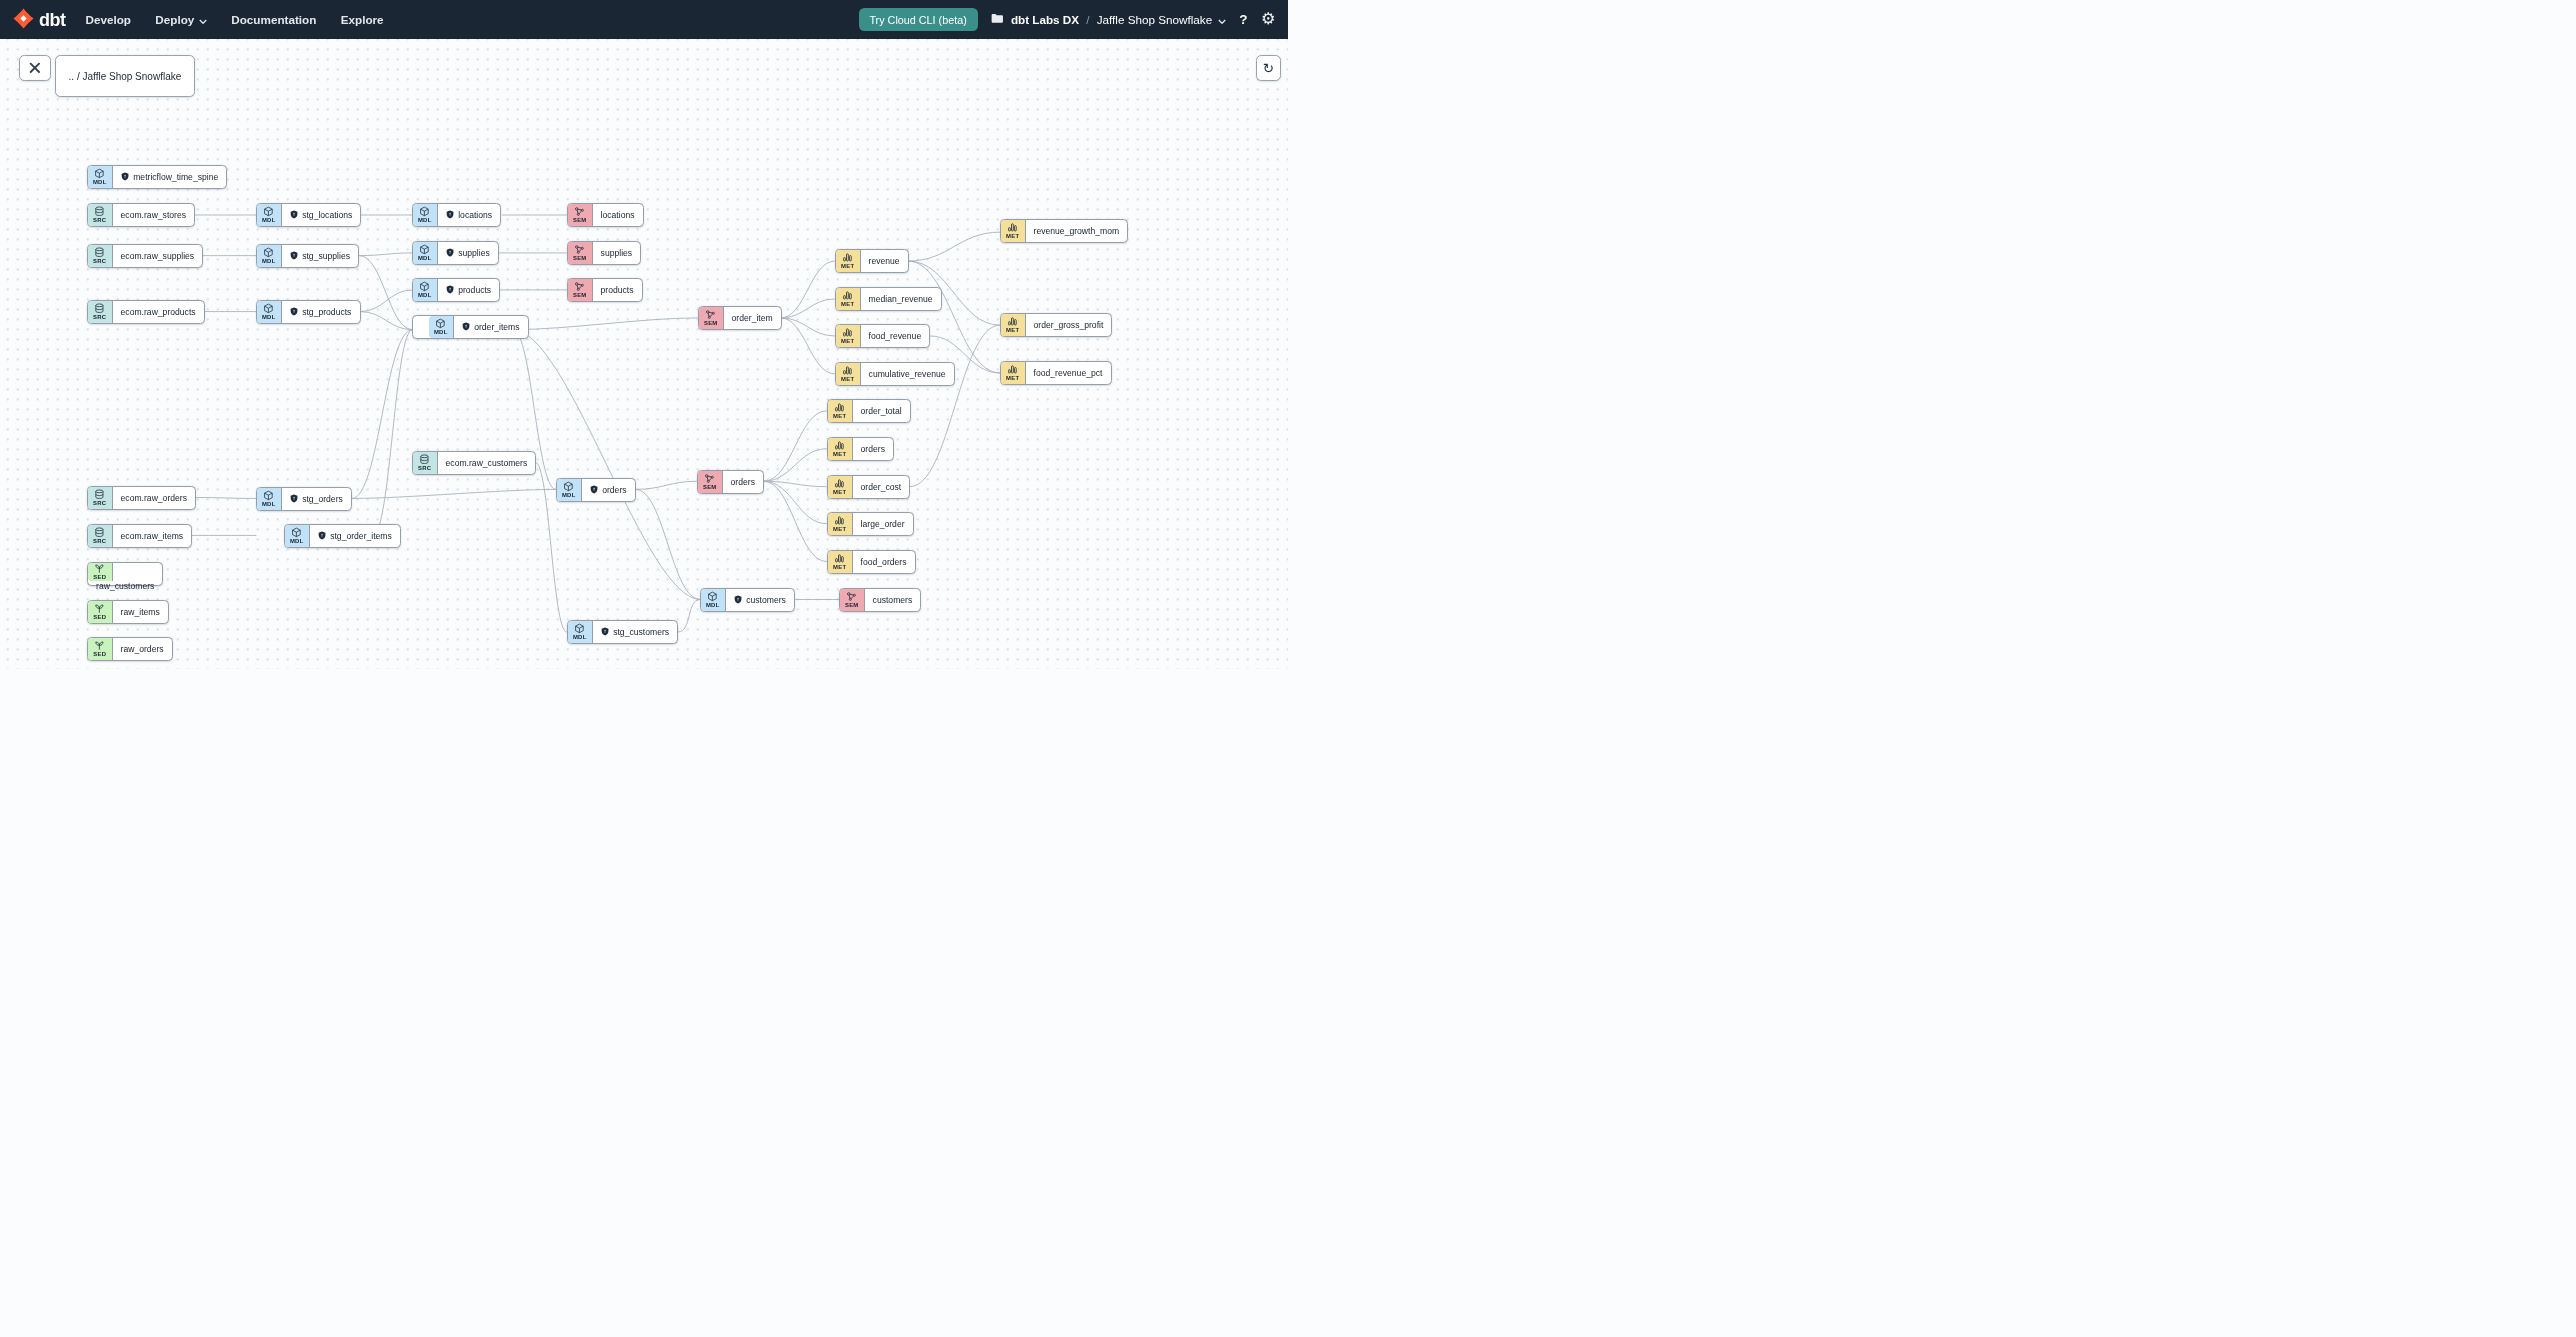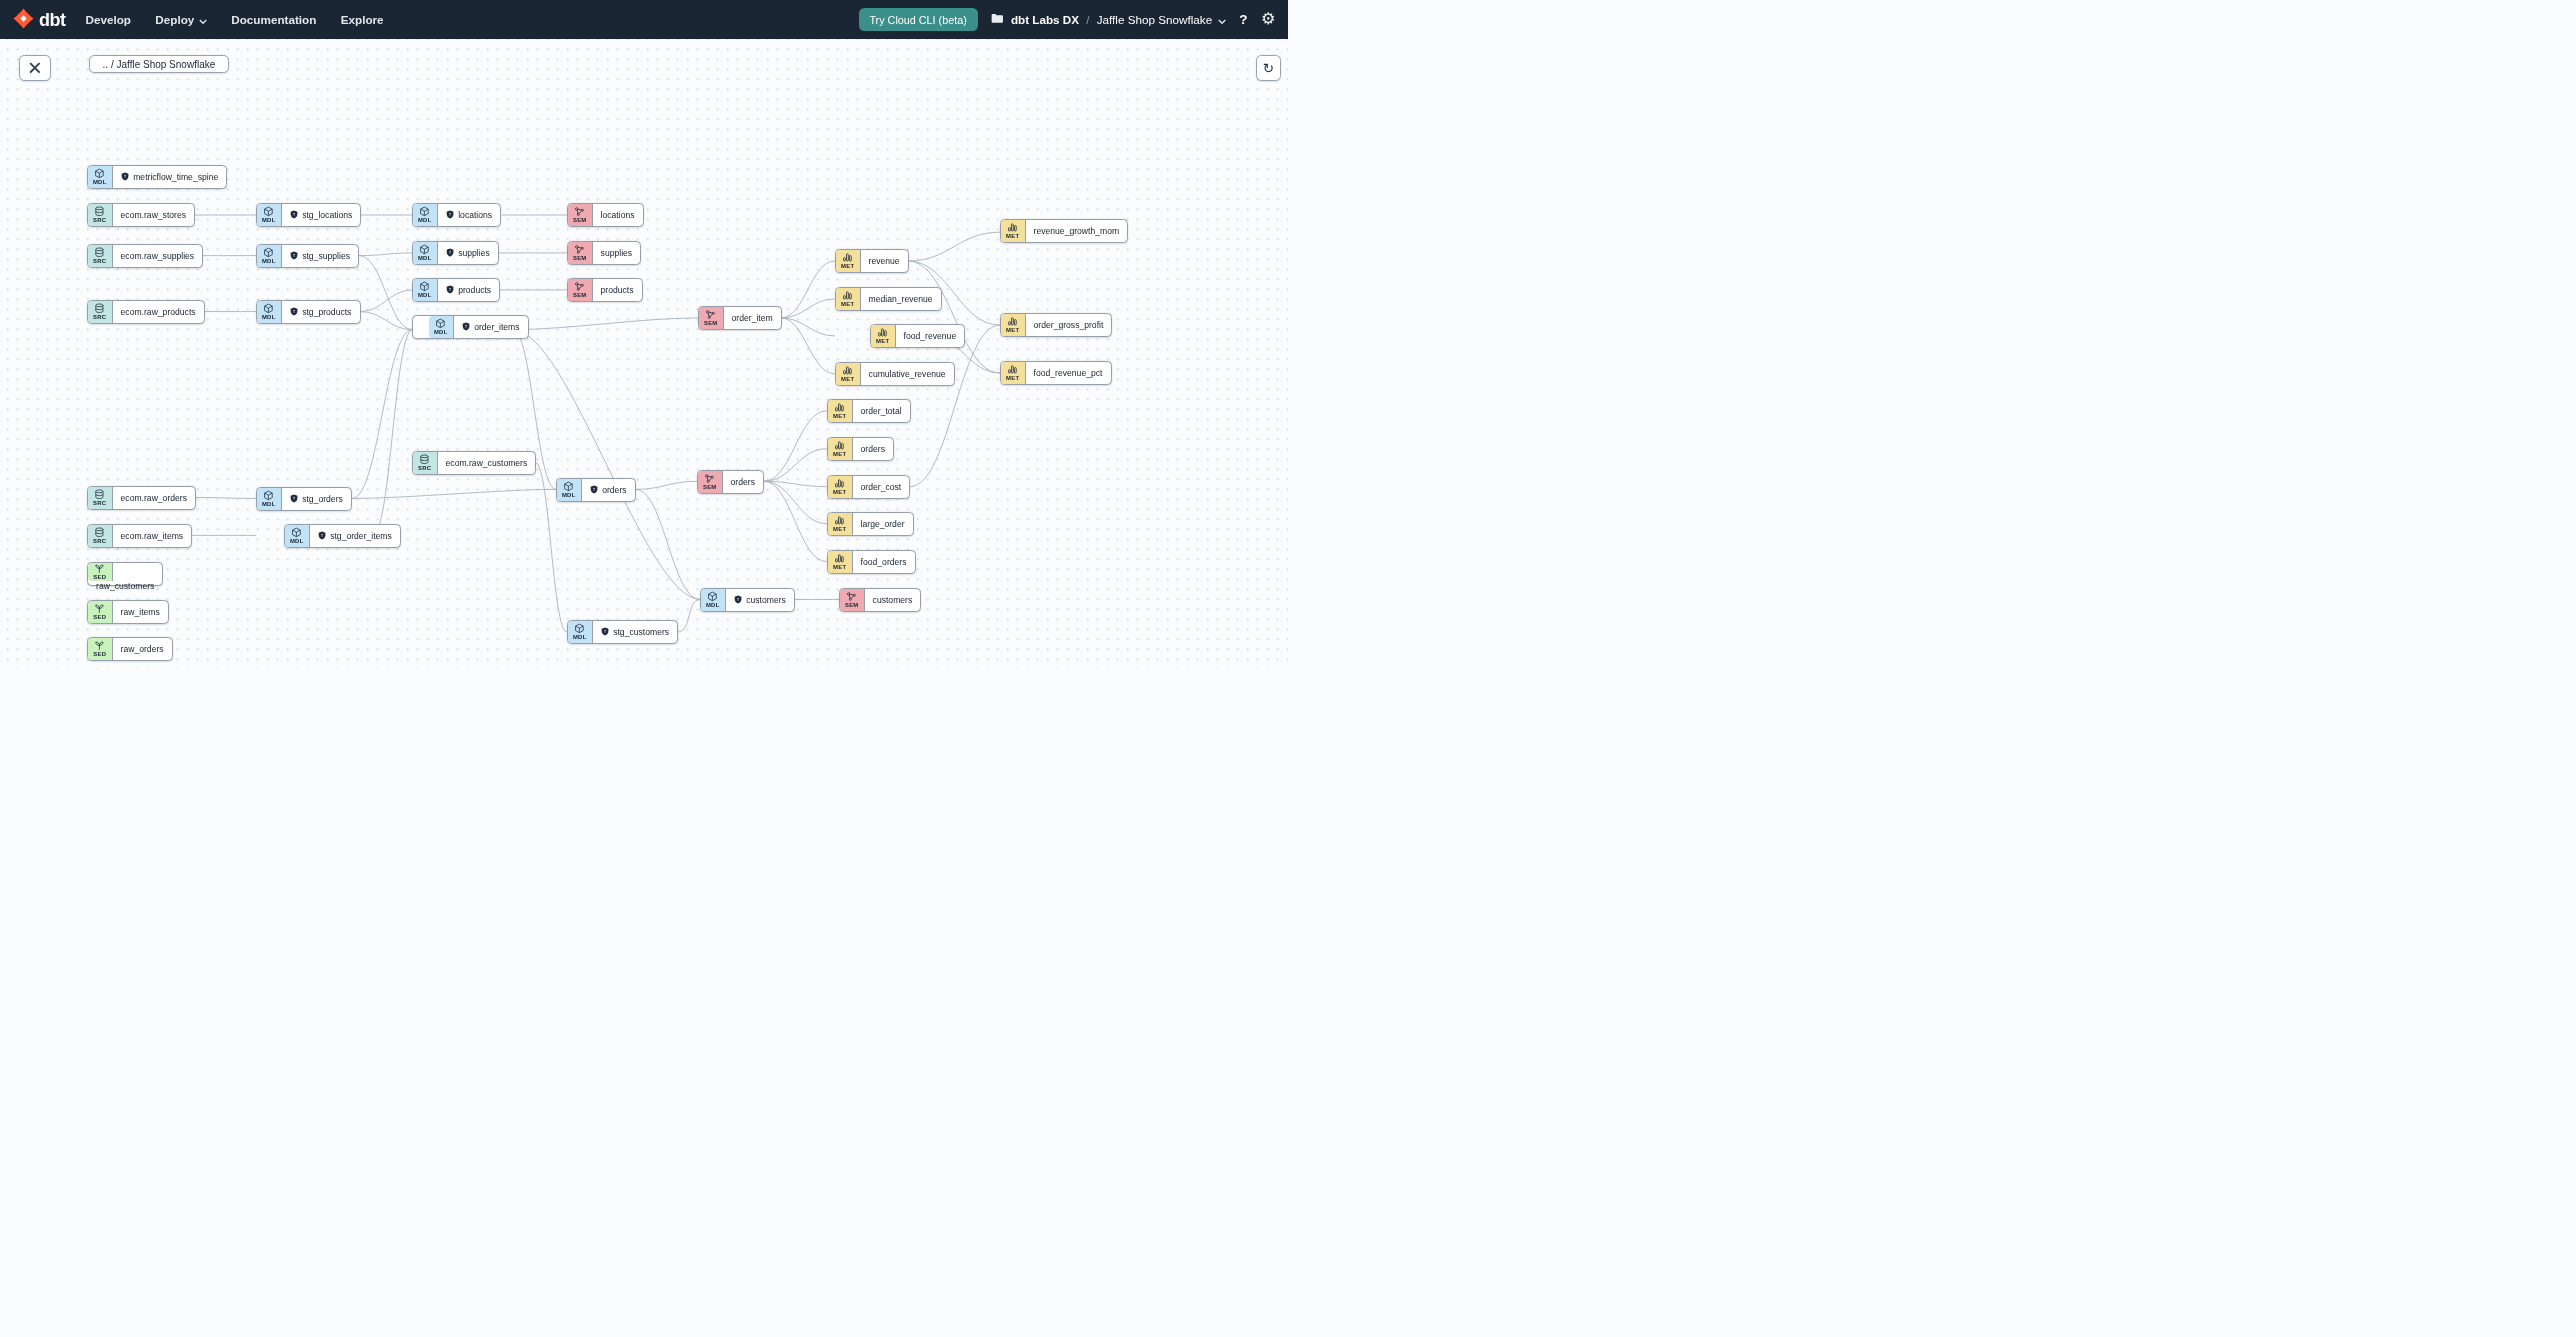--- a/index.html
+++ b/index.html
@@ -33,21 +33,21 @@
     background-size:10px 10px;background-position:2.7px 5.4px;
   }
   #edge-svg{position:absolute;left:0;top:0;z-index:1;}
   
   .panel-btn{
     position:absolute;background:#ffffff;border:0.9px solid #98a2ae;border-radius:5.4px;
     box-shadow:0 0.9px 1.8px rgba(20,30,45,.12);display:flex;align-items:center;z-index:5;
     box-sizing:border-box;
   }
   #close-btn{left:19px;top:16.2px;width:32px;height:26px;justify-content:center;cursor:pointer;}
-  #breadcrumb{left:55px;top:16.2px;height:18px;padding:0 12.6px;font-size:10px;color:#1b2634;white-space:nowrap;margin-left:34px;}
+  #breadcrumb{left:55px;top:16.2px;height:42px;padding:0 12.6px;font-size:10px;color:#1b2634;white-space:nowrap;}
   #search{left:676px;top:16.2px;width:569px;height:26px;padding:0 9px;gap:7.2px;}
   #search input{border:none;outline:none;flex:1;font-size:10.4px;color:#1b2634;background:transparent;font-family:inherit;}
   #search input::placeholder{color:#6a7484;}
   #info-badge{width:13.5px;height:13.5px;border-radius:50%;background:#25303f;color:#fff;font-size:8.6px;font-weight:700;
     display:flex;align-items:center;justify-content:center;font-family:"Liberation Serif",serif;font-style:italic;flex:none;}
   #refresh-btn{left:1256px;top:16.2px;width:25px;height:26px;justify-content:center;font-size:13.5px;color:#25303f;
     font-family:"DejaVu Sans",sans-serif;cursor:pointer;}
 
   
   .node{
@@ -684,21 +684,21 @@
               <rect x="10" y="4" width="4" height="16" rx="1.8"></rect>
               <rect x="16.5" y="8" width="4" height="12" rx="1.8"></rect>
             </svg>
           </span>
           <span class="node-tag">MET</span>
         </div>
         <div class="node-body">
           <span class="node-label">median_revenue</span>
         </div>
       </div>
-      <div class="node" style="left: 835px; top: 285px; margin-left: 35px;">
+      <div class="node" style="left: 835px; top: 285px;">
         <div class="node-panel" style="background:#f5e09b">
           <span>
             <svg width="10.8" height="10.8" viewBox="0 0 24 24" fill="none" stroke="#1c2a3a" stroke-width="1.8">
               <rect x="3.5" y="12.5" width="4" height="7.5" rx="1.8"></rect>
               <rect x="10" y="4" width="4" height="16" rx="1.8"></rect>
               <rect x="16.5" y="8" width="4" height="12" rx="1.8"></rect>
             </svg>
           </span>
           <span class="node-tag">MET</span>
         </div>

